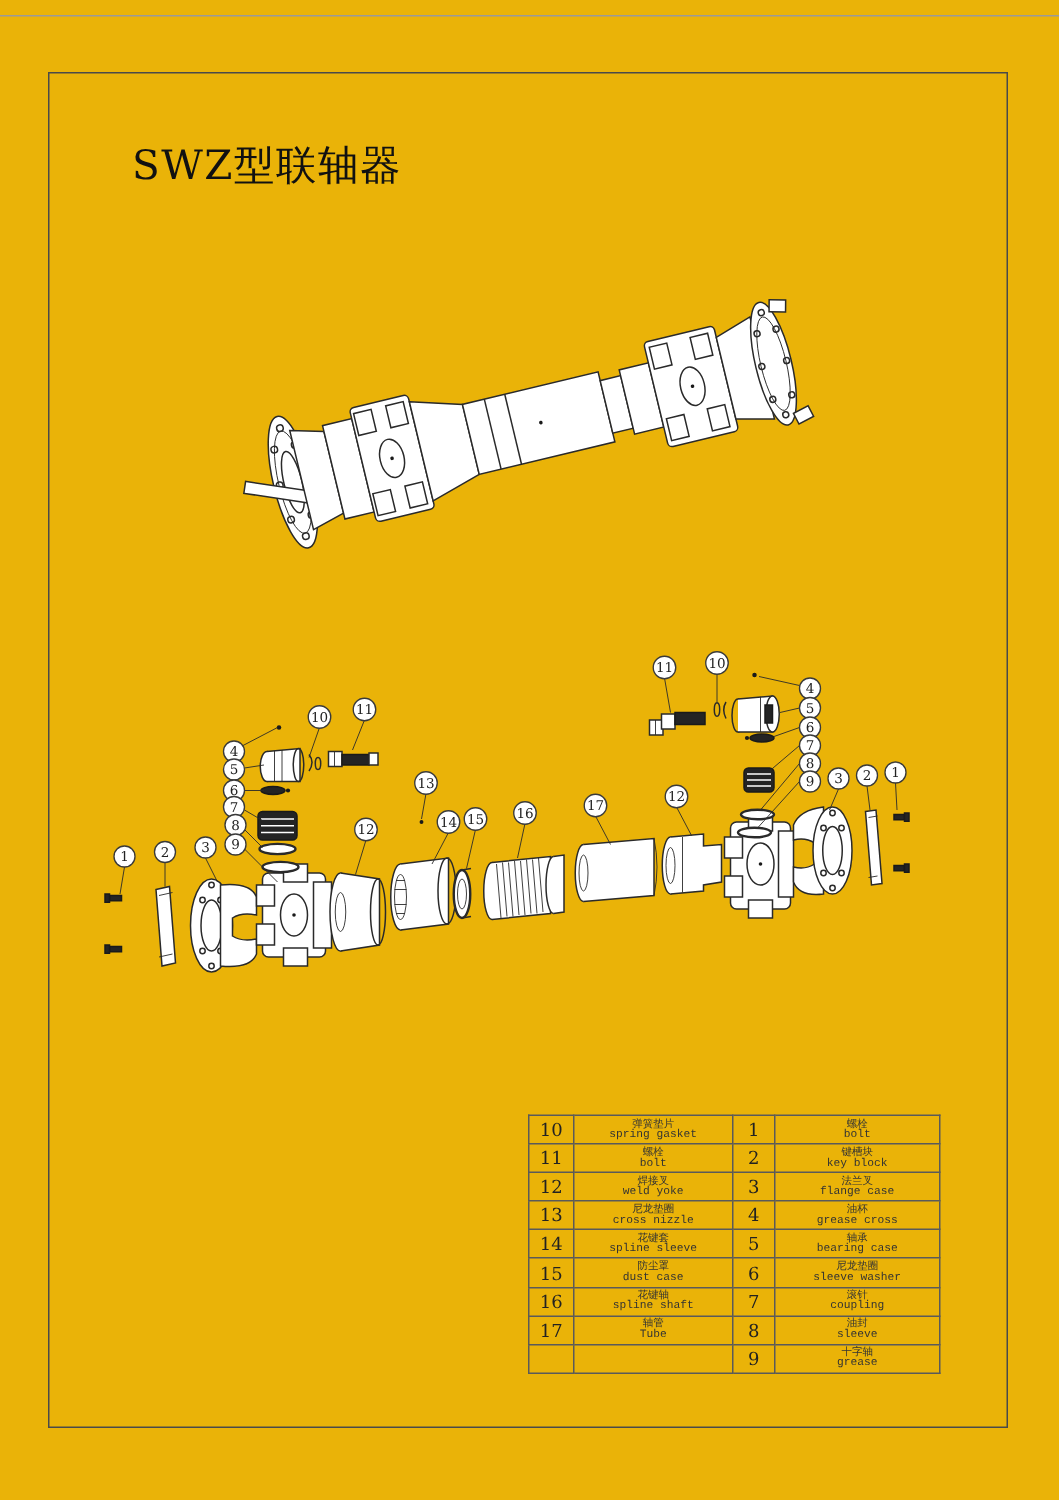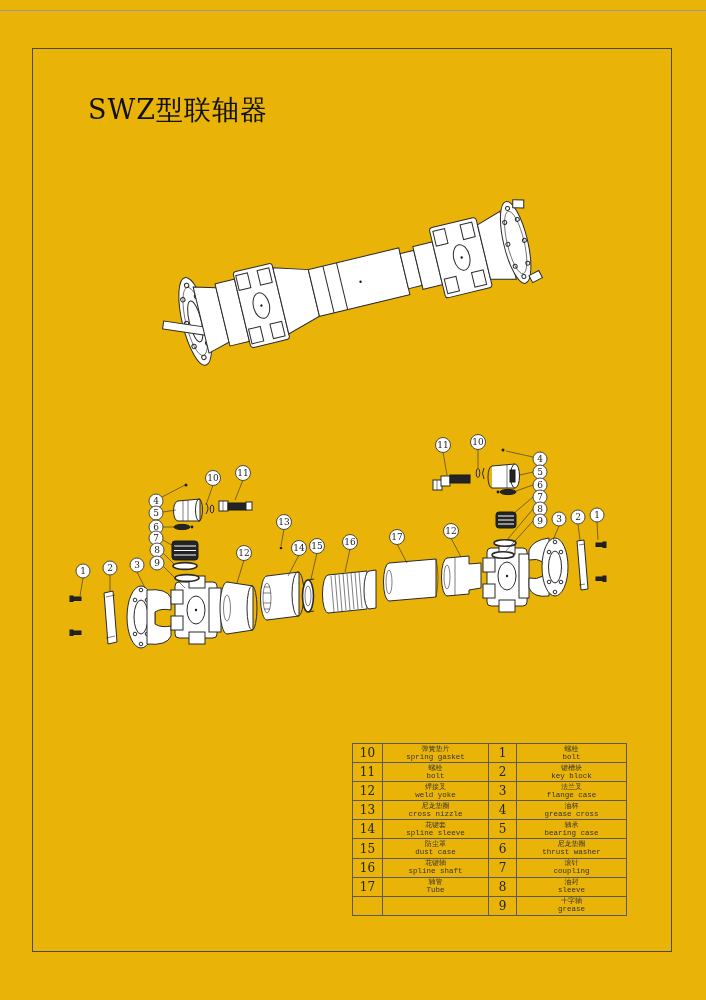--- a/index.html
+++ b/index.html
@@ -513,21 +513,21 @@
       </tr>
       <tr>
         <td class="num">15</td>
         <td class="name">
             <div class="zh">防尘罩</div>
             <div class="en">dust case</div>
           </td>
         <td class="num">6</td>
         <td class="name">
             <div class="zh">尼龙垫圈</div>
-            <div class="en">thrust washer</div>
+            <div class="en">sleeve washer</div>
           </td>
       </tr>
       <tr>
         <td class="num">16</td>
         <td class="name">
             <div class="zh">花键轴</div>
             <div class="en">spline shaft</div>
           </td>
         <td class="num">7</td>
         <td class="name">

